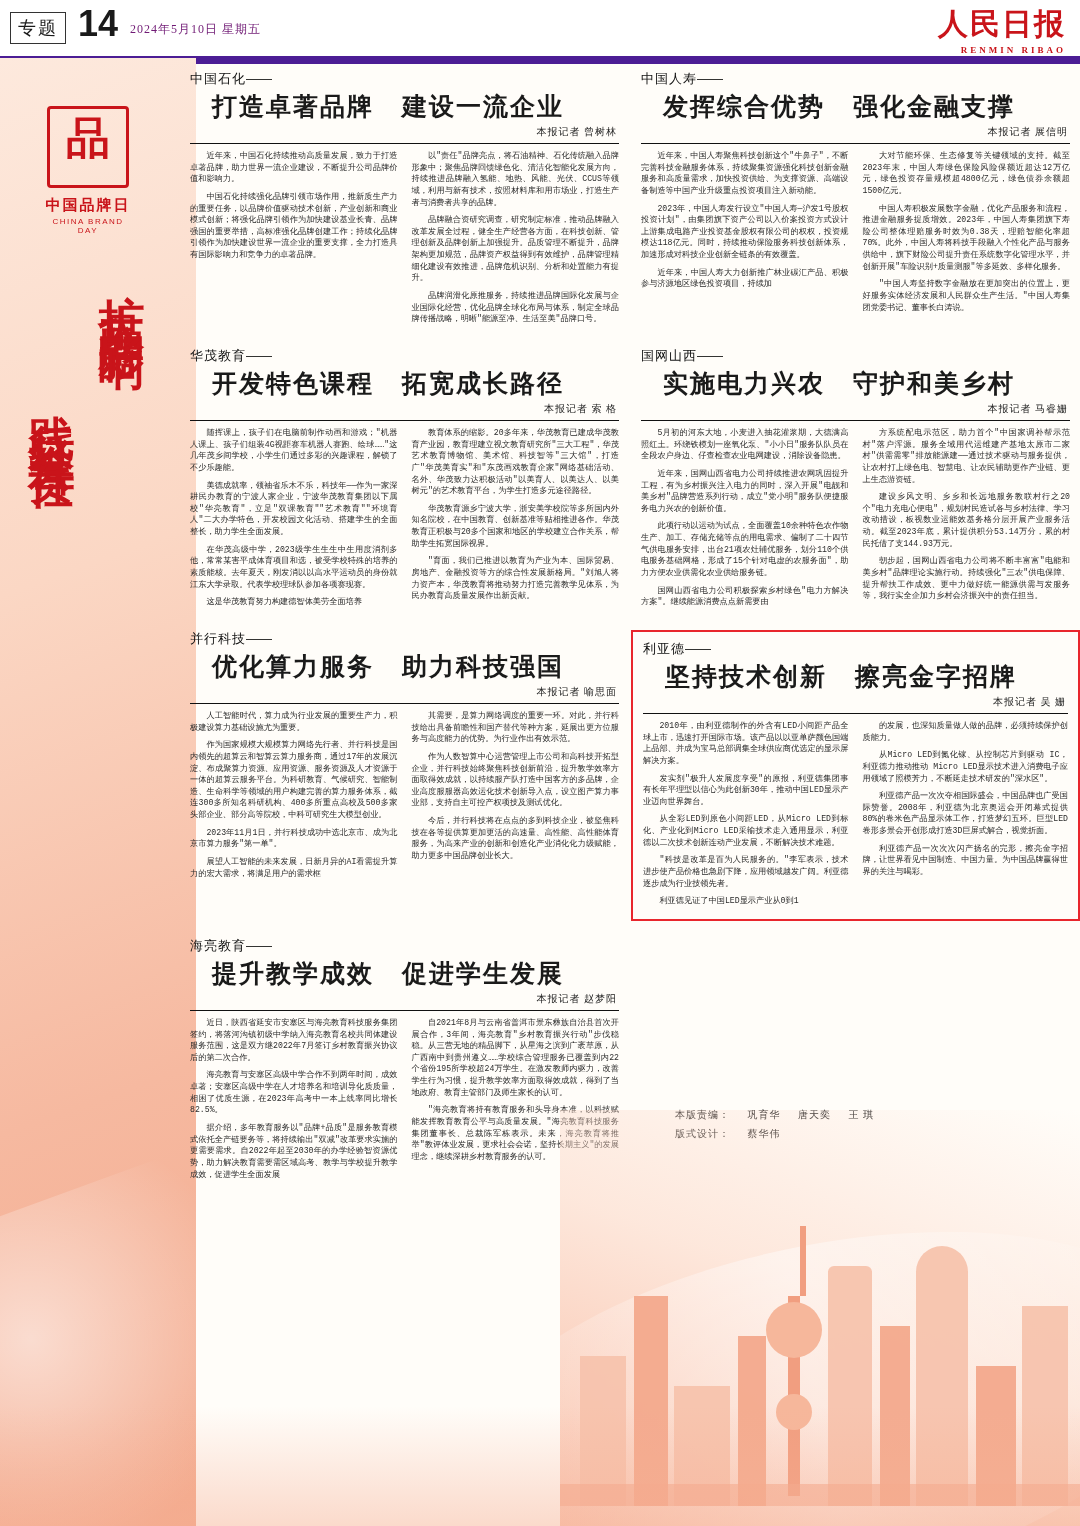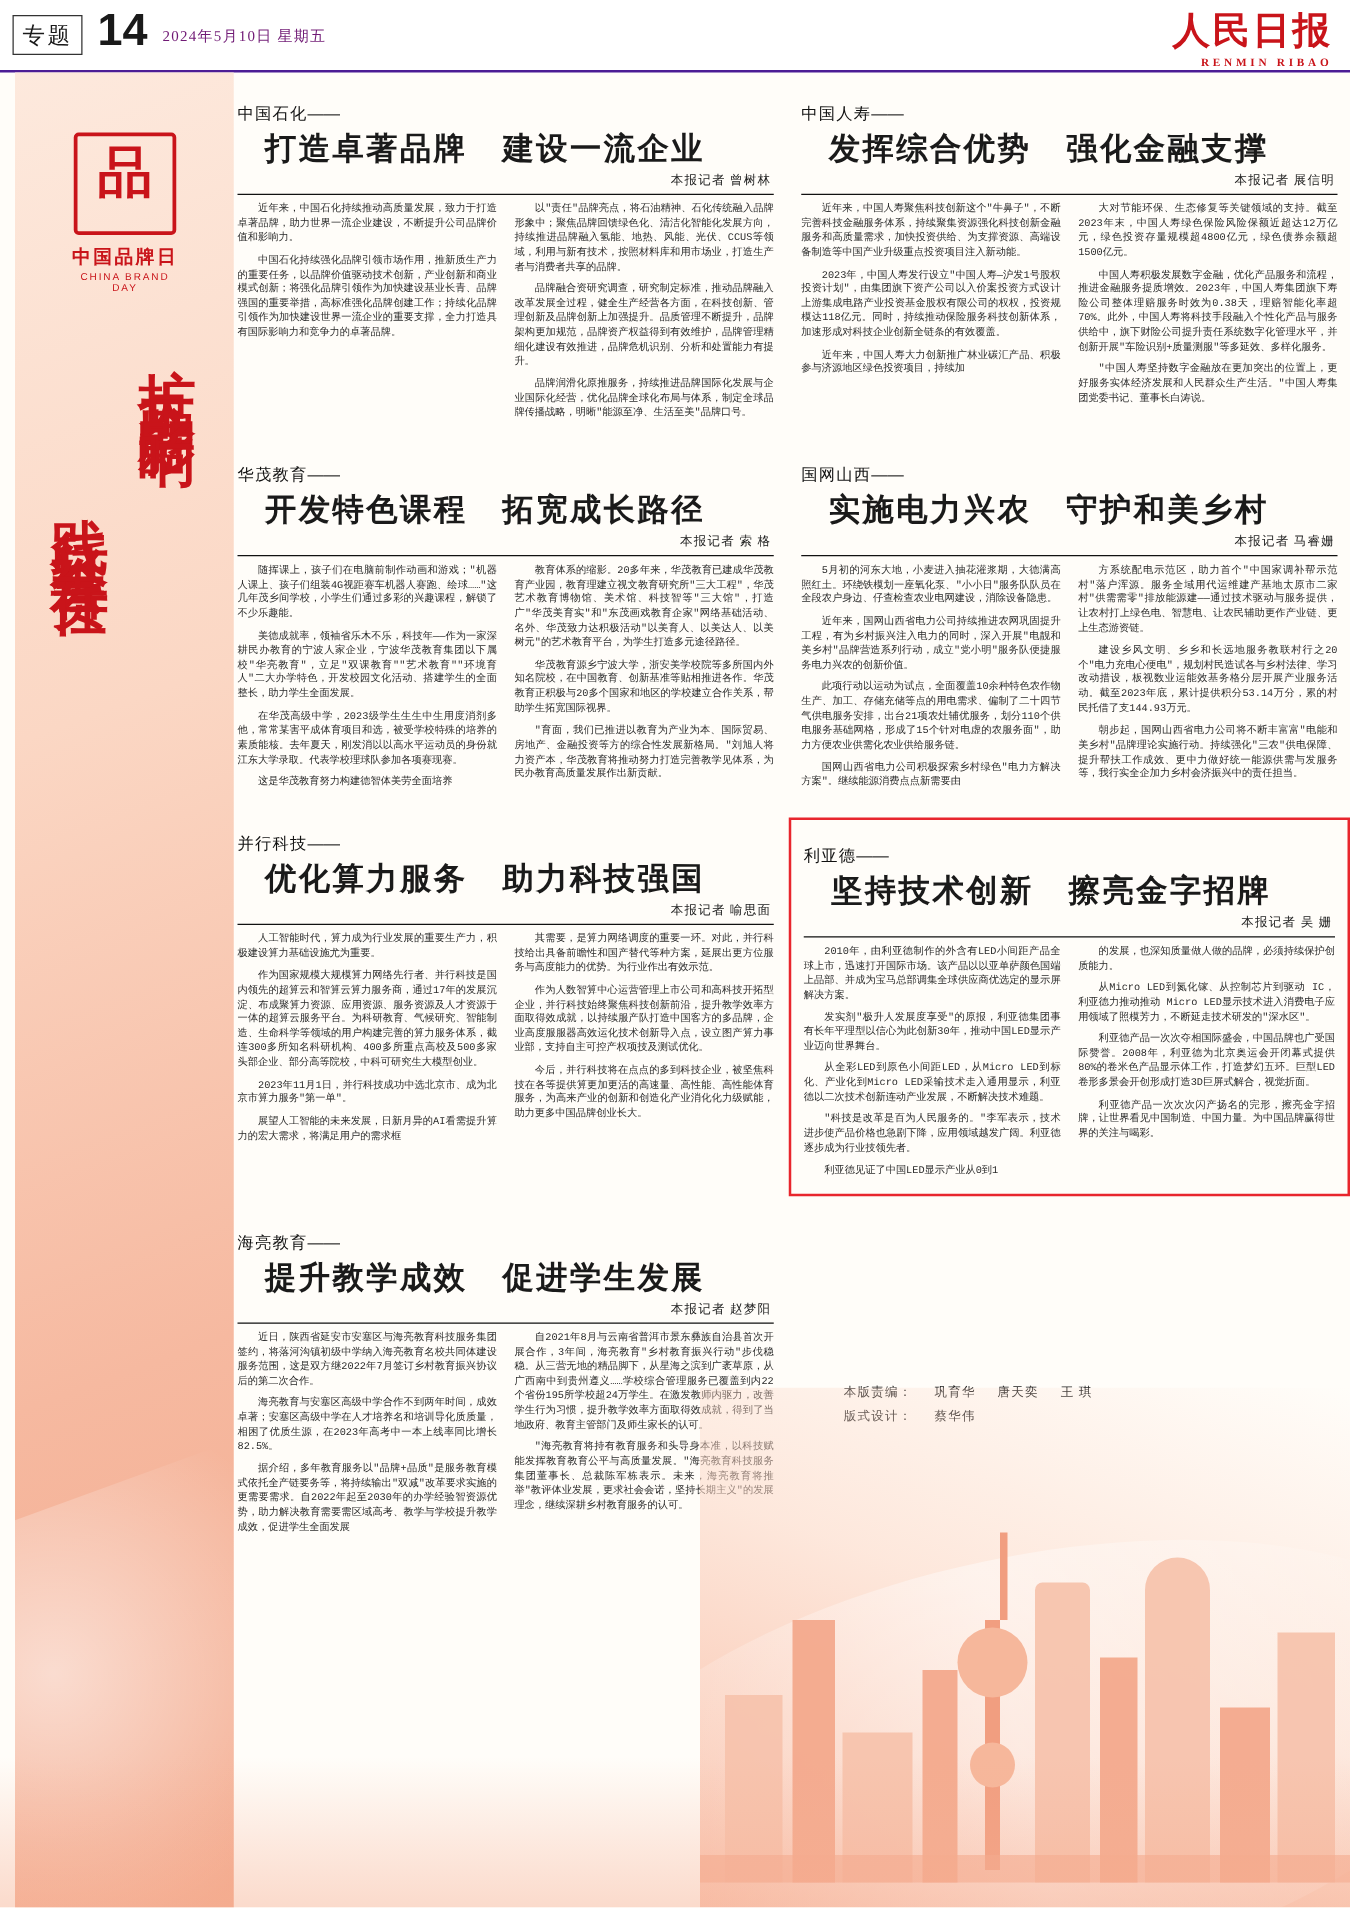--- a/index.html
+++ b/index.html
@@ -7,21 +7,21 @@
     width:1080px;height:1526px;
     background:#fffdf9;
     font-family:"Liberation Serif","DejaVu Serif",serif;
     color:#1a1a1a;
     position:relative;
     overflow:hidden;
   }
   
   .masthead{
     position:absolute;left:0;top:0;width:1080px;height:56px;
-    border-bottom:2px solid #4c1d95;
+    border-bottom:8px solid #4c1d95;
     background:#fff;
   }
   .mh-left{
     position:absolute;left:10px;top:6px;display:flex;align-items:flex-end;gap:12px;
   }
   .mh-box{
     border:1px solid #333;padding:3px 7px;font-size:18px;letter-spacing:2px;
     font-family:"Liberation Sans","DejaVu Sans",sans-serif;
   }
   .mh-page{
@@ -33,21 +33,21 @@
   }
   .mh-logo{
     position:absolute;right:14px;top:4px;
     font-size:30px;font-weight:bold;letter-spacing:2px;color:#c9141a;
     font-family:"Liberation Serif","DejaVu Serif",serif;
     border-bottom:0;
   }
   .mh-logo .sub{display:block;font-size:9px;letter-spacing:3px;color:#c9141a;text-align:right;}
   
   .banner{
-    position:absolute;left:12px;top:58px;width:175px;height:1468px;
+    position:absolute;left:0;top:58px;width:196px;height:1468px;
     background:linear-gradient(160deg,#fde9dd 0%,#fbd7c4 35%,#f6b9a0 70%,#f3a98c 100%);
     overflow:hidden;
   }
   .banner:after{
     content:"";position:absolute;left:-40px;bottom:-80px;width:320px;height:420px;
     background:radial-gradient(circle at 30% 30%, rgba(255,255,255,.55), rgba(255,255,255,0) 60%);
     transform:rotate(-20deg);
   }
   .brandmark{
     position:absolute;left:42px;top:48px;width:92px;text-align:center;
@@ -72,21 +72,21 @@
     font-size:46px;letter-spacing:10px;line-height:1.12;
     height:1000px;
   }
   .bt-a{position:absolute;left:96px;top:0;}
   .bt-b{position:absolute;left:26px;top:120px;}
   
   .content{position:absolute;left:190px;top:70px;width:880px;}
   .row{display:flex;gap:22px;}
   .col{width:429px;}
   .kicker{
-    font-size:13px;letter-spacing:1px;margin:12px 0 2px 0;color:#111;
+    font-size:13px;letter-spacing:1px;margin:0 0 2px 0;color:#111;
     font-family:"Liberation Sans","DejaVu Sans",sans-serif;
   }
   .kicker:after{content:"——";letter-spacing:0;}
   .headline{
     display:flex;gap:28px;justify-content:flex-start;align-items:baseline;
     font-size:25px;font-weight:bold;letter-spacing:2px;margin:2px 0 2px 22px;
     white-space:nowrap;
   }
   .byline{
     text-align:right;font-size:10px;color:#222;margin:0 2px 4px 0;letter-spacing:1px;

